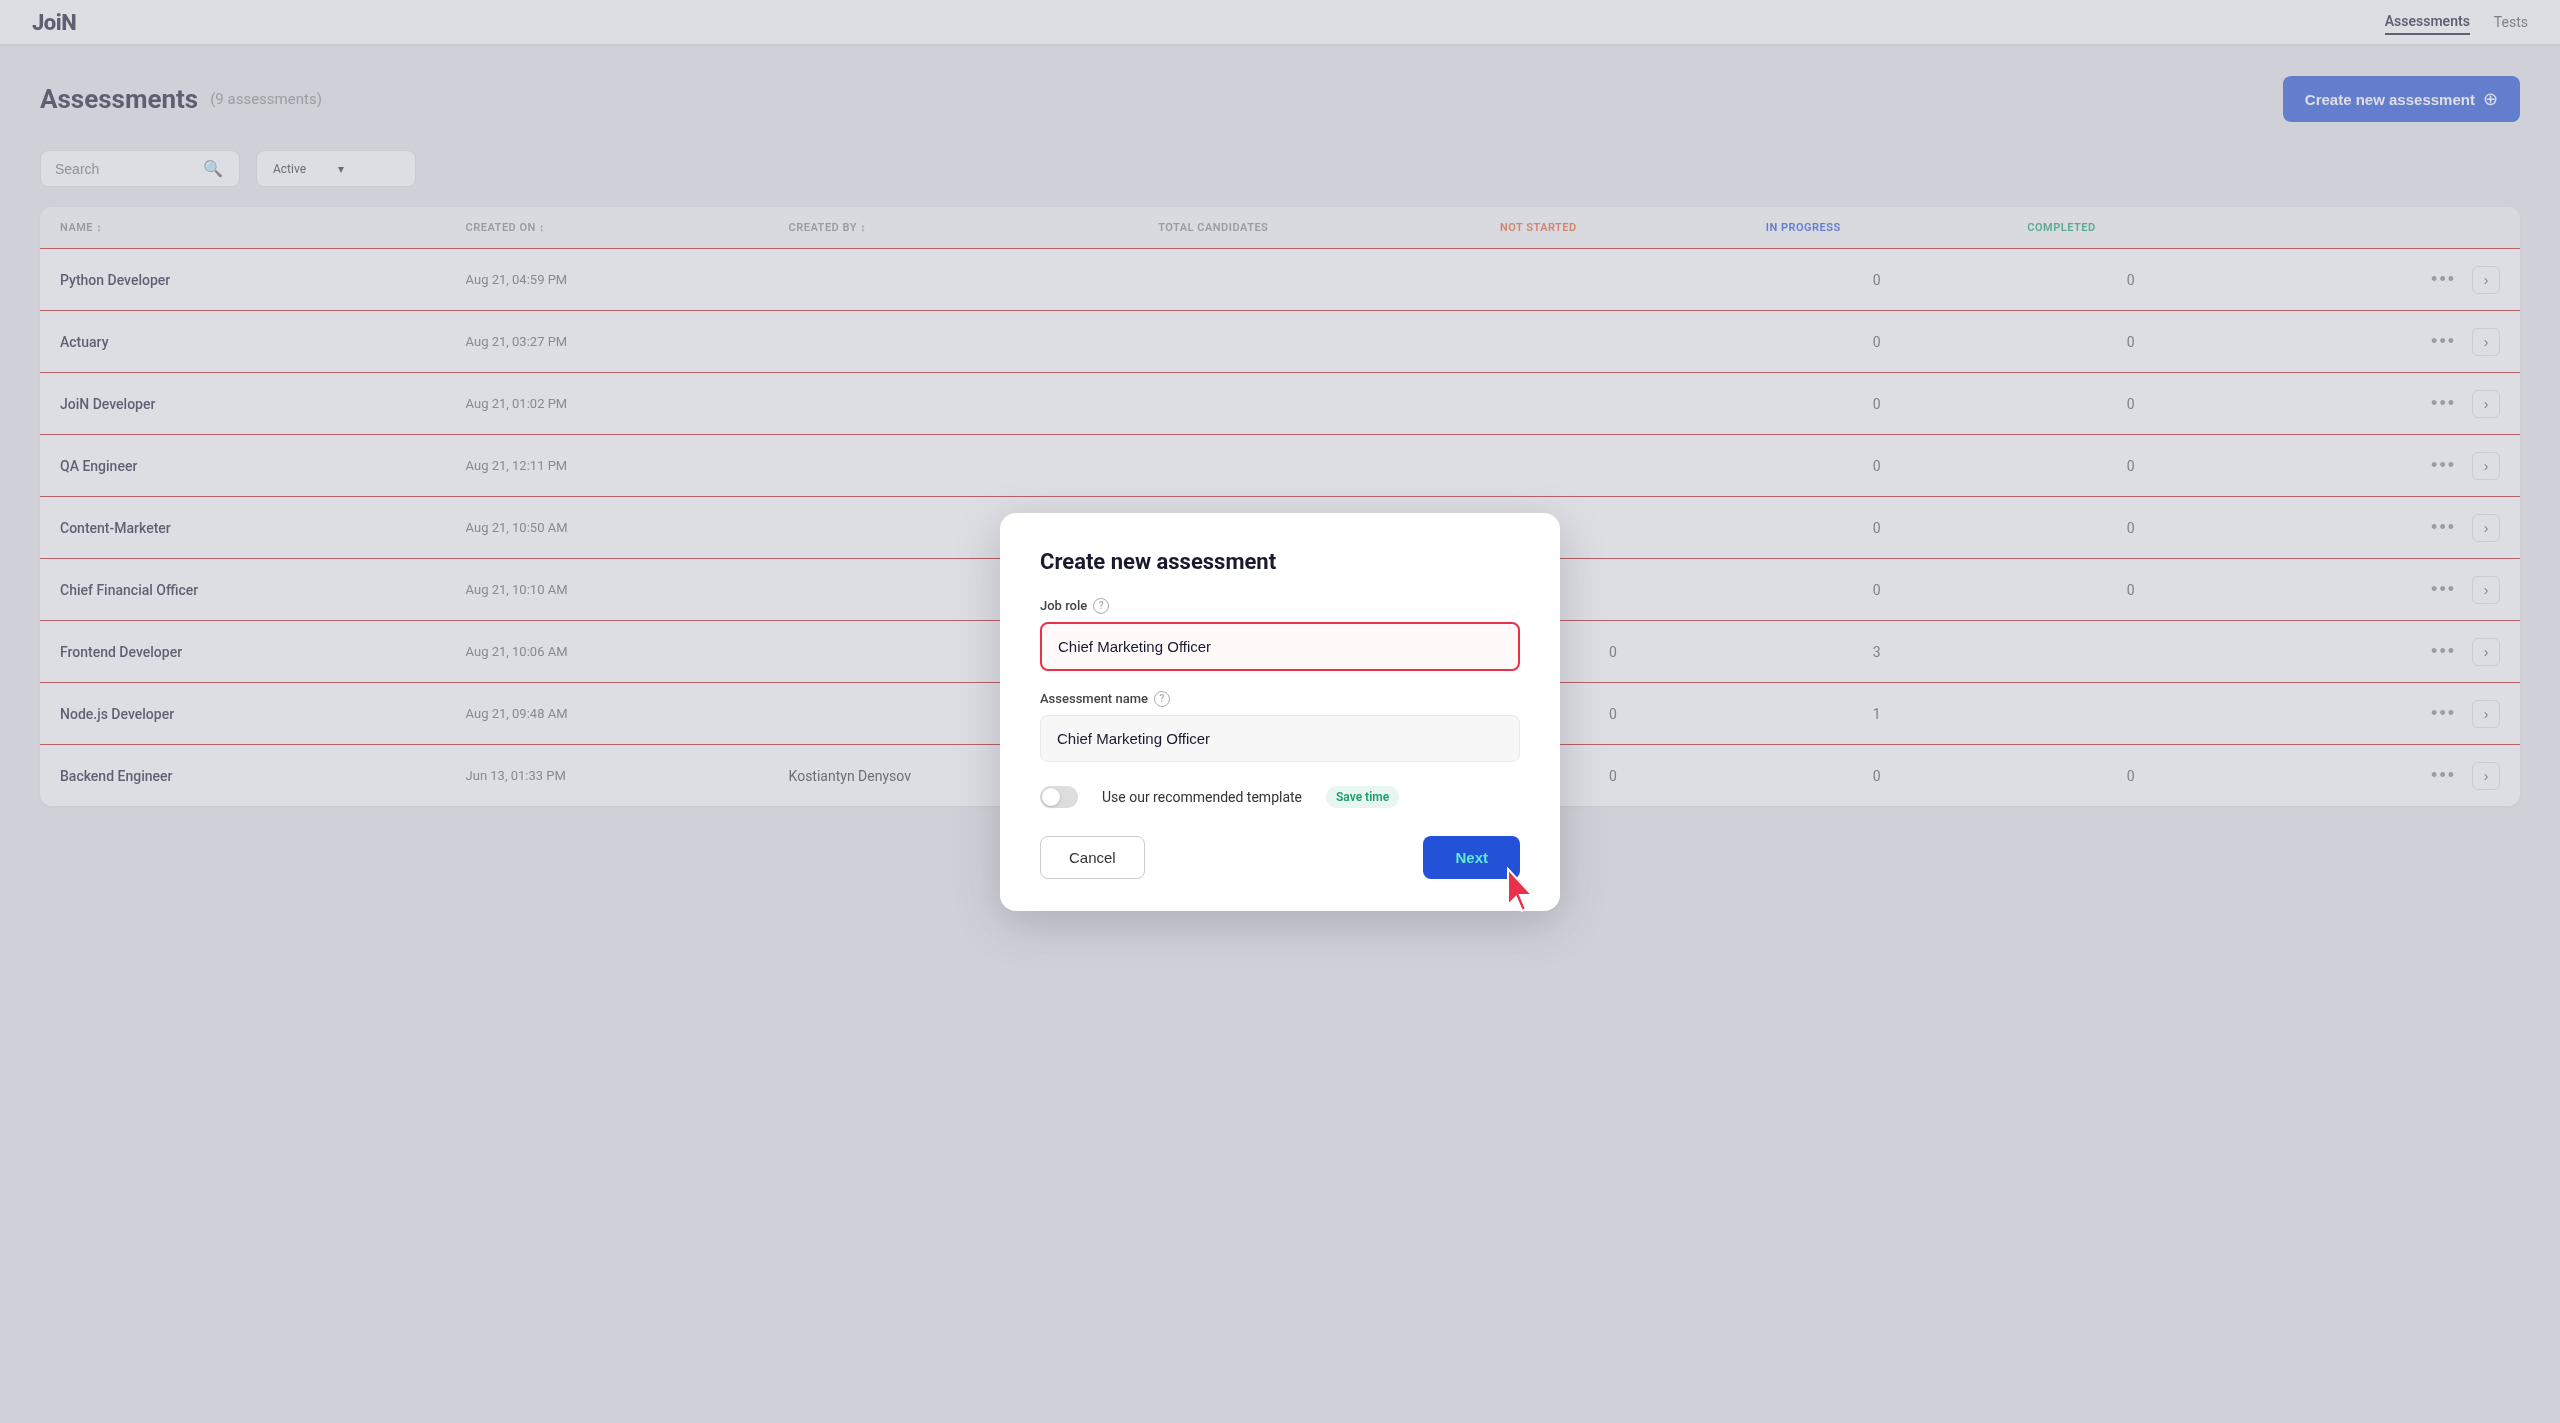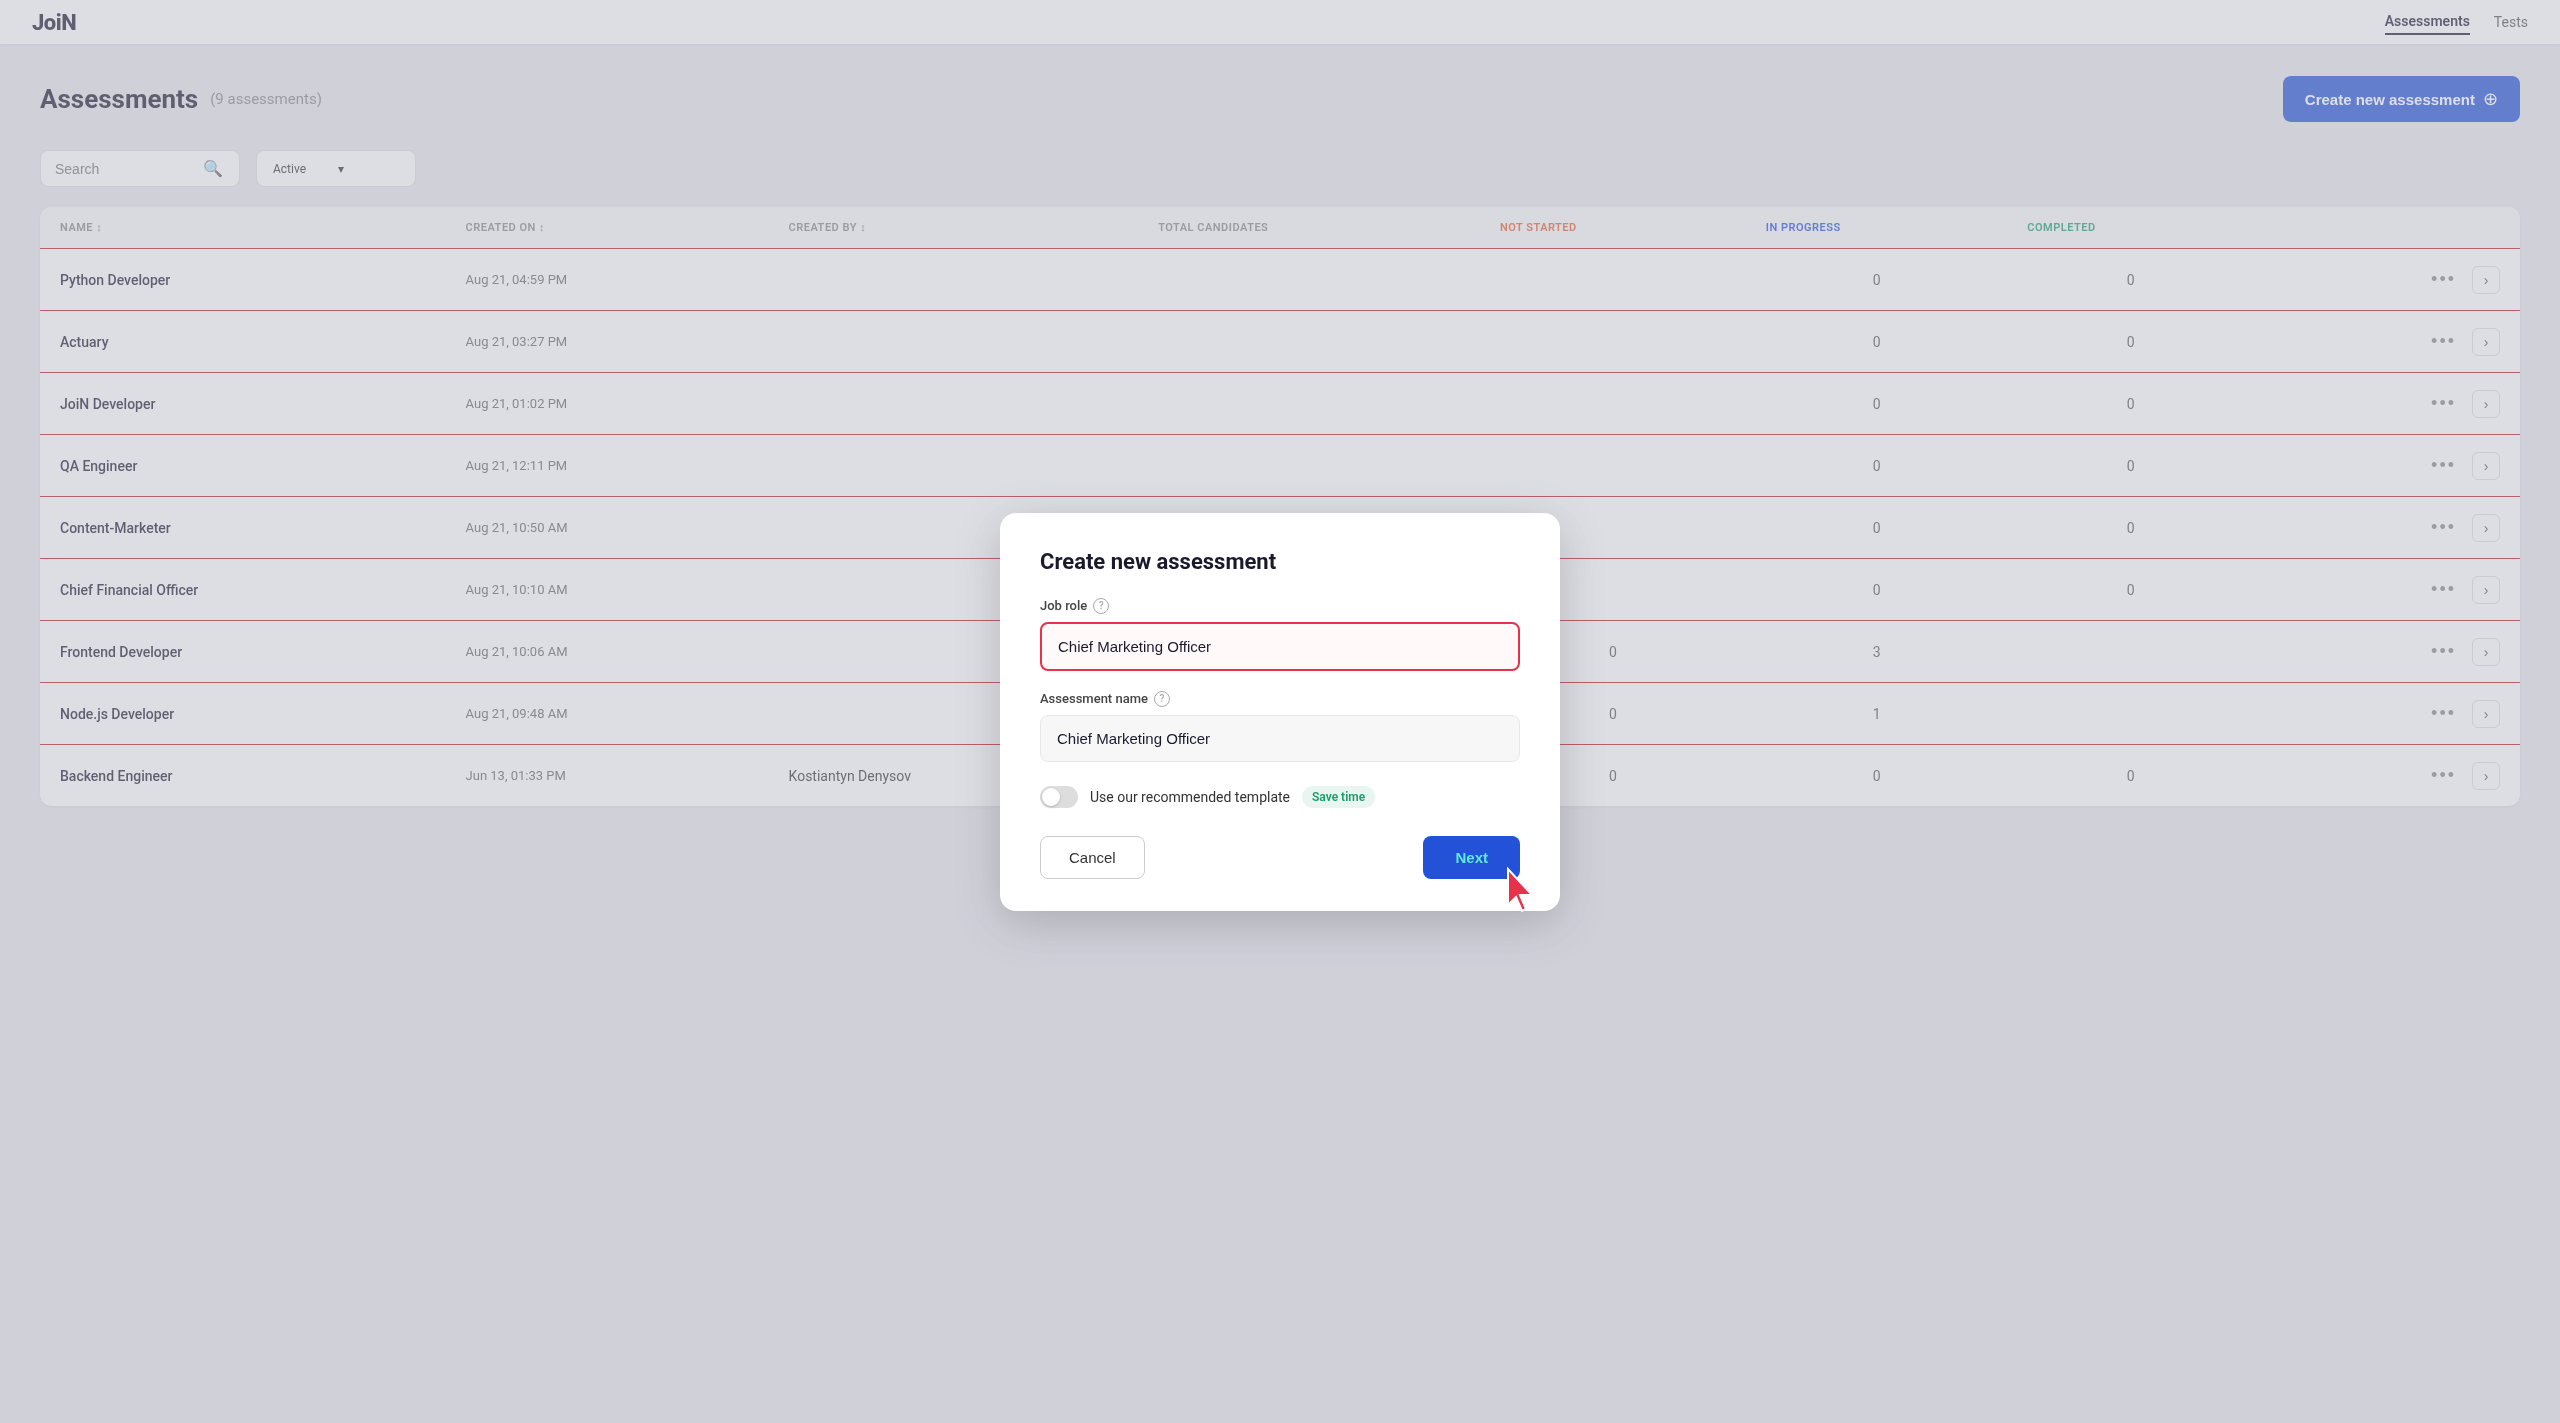--- a/index.html
+++ b/index.html
@@ -282,21 +282,21 @@
       padding: 14px 16px;
       font-size: 15px;
       color: #1a1a2e;
       outline: none;
       background: #f7f7f8;
       margin-bottom: 24px;
     }
     .template-row {
       display: flex;
       align-items: center;
-      gap: 12px;
+      gap: 24px;
       margin-bottom: 28px;
     }
     .toggle {
       width: 38px;
       height: 22px;
       background: #ddd;
       border-radius: 11px;
       position: relative;
       cursor: pointer;
     }

